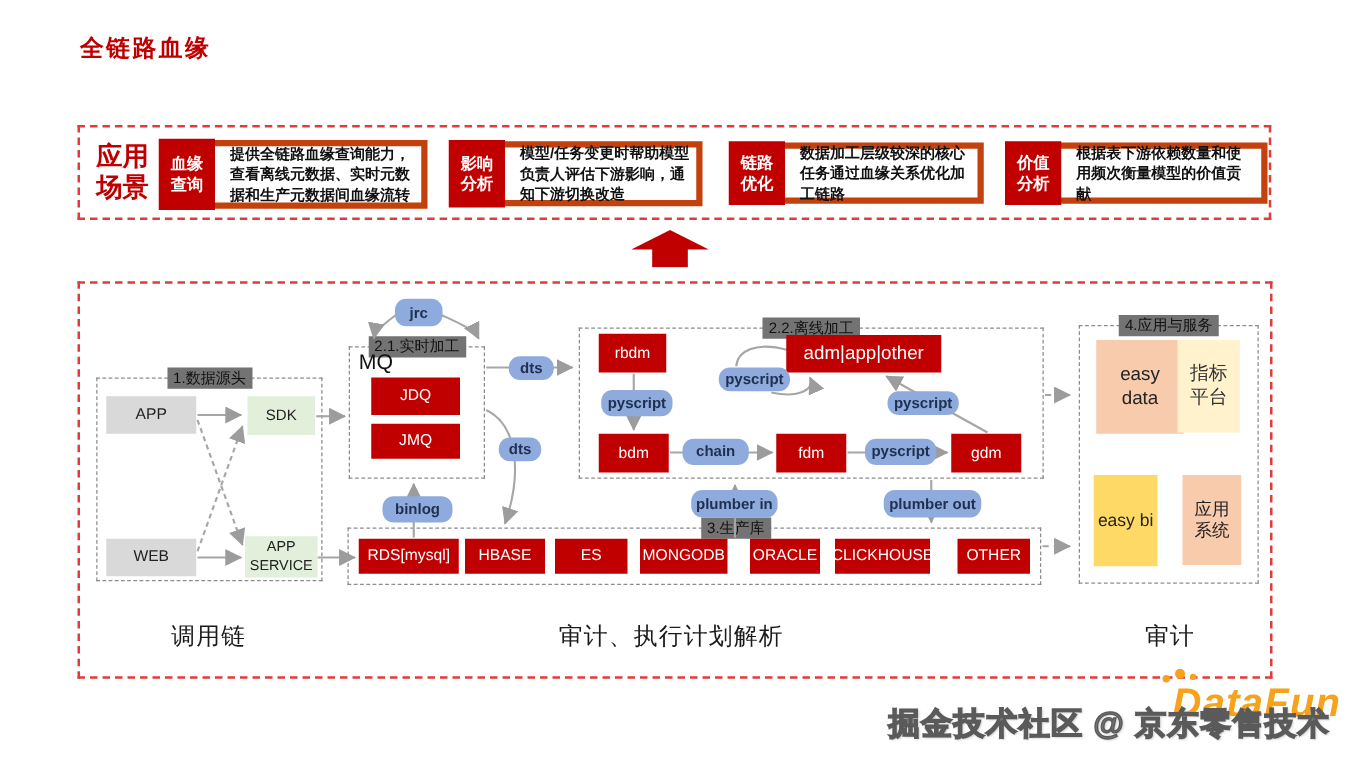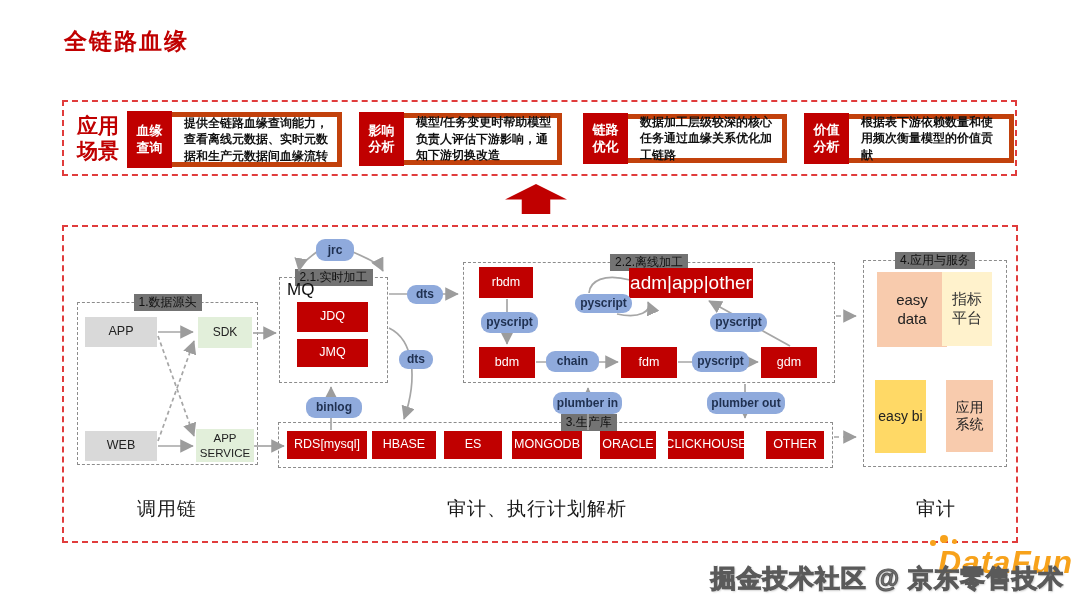--- a/index.html
+++ b/index.html
@@ -1,19 +1,19 @@
 <!DOCTYPE html>
 <html><head>
 <meta charset="utf-8">
 <style>
   html,body{margin:0;padding:0;background:#fff;}
   #root{position:relative;width:1080px;height:608px;background:#fff;overflow:hidden;
         font-family:"Liberation Sans","DejaVu Sans",sans-serif;}
   
-  .page-title{position:absolute;left:64px;top:26px;font-size:23px;font-weight:700;
+  .page-title{position:absolute;left:64px;top:26px;font-size:19px;font-weight:700;
               color:#C00000;letter-spacing:2px;}
   
   .banner{position:absolute;left:62px;top:100px;width:955px;height:76px;
           border:2px dashed #E03C3C;box-sizing:border-box;}
   .banner-heading{position:absolute;left:13px;top:11px;width:48px;font-size:21px;
                   font-weight:700;color:#C00000;line-height:1.2;}
   .scene-item{position:absolute;border:5px solid #c2410c;box-sizing:border-box;
               display:flex;align-items:center;}
   .scene-label{position:absolute;left:-14px;top:-6px;bottom:-6px;width:45px;
                background:#C00000;color:#fff;font-size:13px;font-weight:600;
@@ -136,21 +136,21 @@
   <div class="nd green" style="left:196px;top:429px;width:58px;height:33px;font-size:11.5px;padding:13px 6px;">APP SERVICE</div>
 
   <div class="nd blue" style="left:316px;top:239px;width:38px;height:22px;">jrc</div>
   <div class="nd red" style="left:297px;top:302px;width:71px;height:30px;">JDQ</div>
   <div class="nd red" style="left:297px;top:339px;width:71px;height:28px;">JMQ</div>
   <div class="nd blue" style="left:407px;top:285px;width:36px;height:19px;">dts</div>
   <div class="nd blue" style="left:399px;top:350px;width:34px;height:19px;">dts</div>
   <div class="nd blue" style="left:306px;top:397px;width:56px;height:21px;">binlog</div>
 
   <div class="nd red" style="left:479px;top:267px;width:54px;height:31px;">rbdm</div>
-  <div class="nd red" style="left:629px;top:268px;width:124px;height:30px;font-size:19px;">adm|app|other</div>
+  <div class="nd red" style="left:629px;top:268px;width:124px;height:30px;font-size:15px;">adm|app|other</div>
   <div class="nd blue" style="left:481px;top:312px;width:57px;height:21px;">pyscript</div>
   <div class="nd blue" style="left:575px;top:294px;width:57px;height:19px;">pyscript</div>
   <div class="nd blue" style="left:710px;top:313px;width:57px;height:19px;">pyscript</div>
   <div class="nd red" style="left:479px;top:347px;width:56px;height:31px;">bdm</div>
   <div class="nd blue" style="left:546px;top:351px;width:53px;height:21px;">chain</div>
   <div class="nd red" style="left:621px;top:347px;width:56px;height:31px;">fdm</div>
   <div class="nd blue" style="left:692px;top:351px;width:57px;height:21px;">pyscript</div>
   <div class="nd red" style="left:761px;top:347px;width:56px;height:31px;">gdm</div>
 
   <div class="nd blue" style="left:553px;top:392px;width:69px;height:22px;">plumber in</div>

